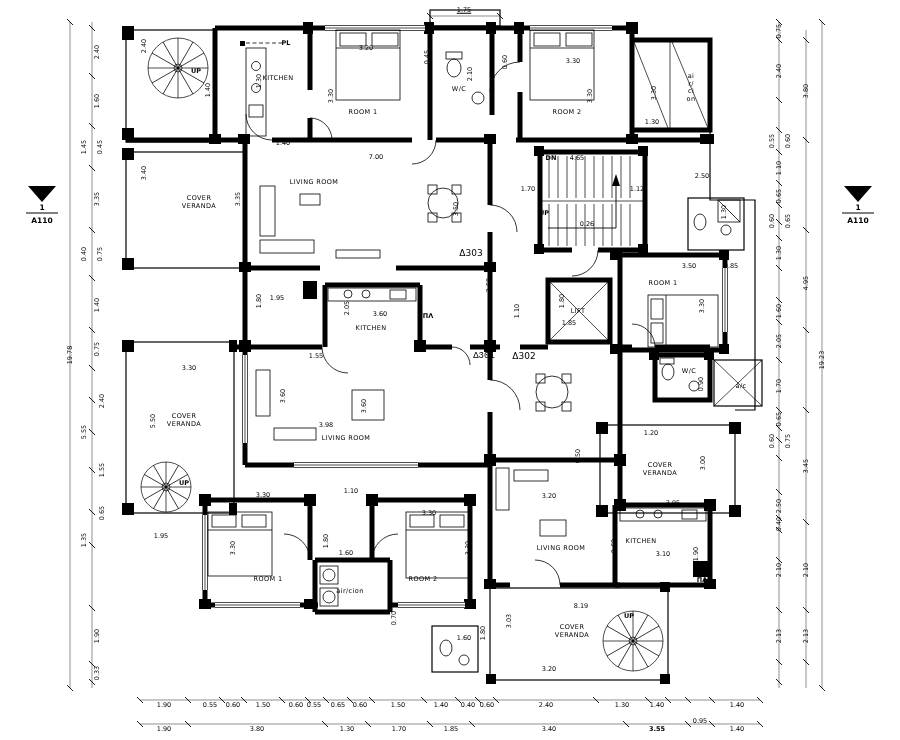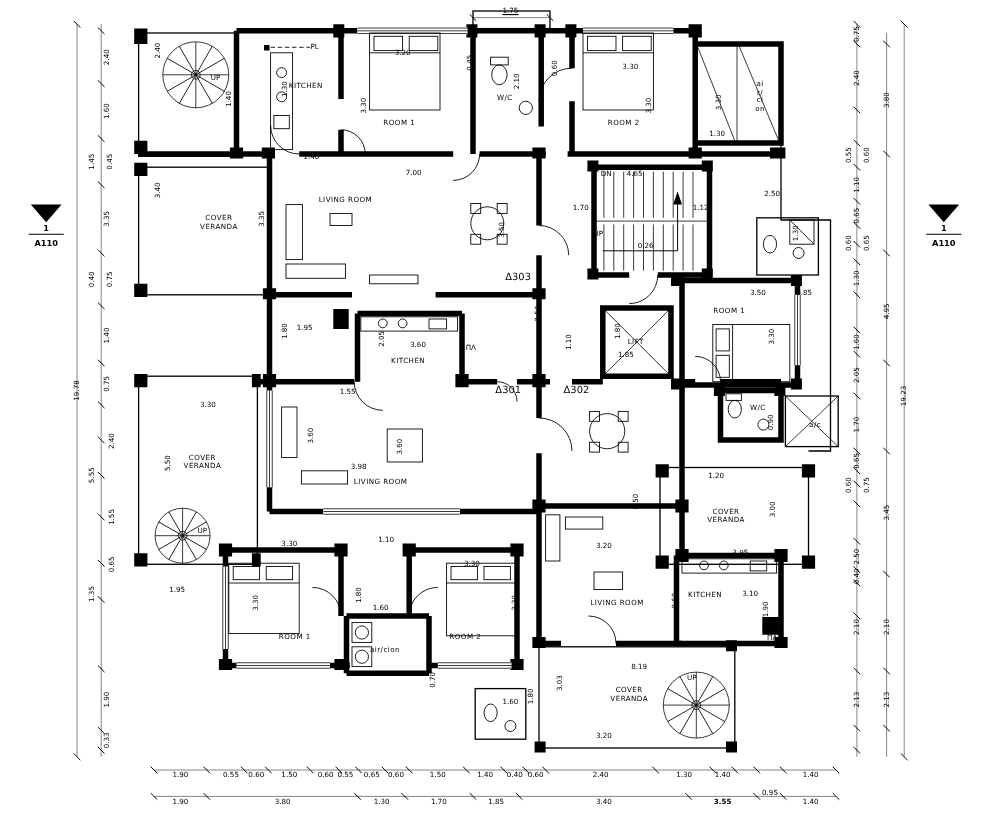--- a/index.html
+++ b/index.html
@@ -6,21 +6,21 @@
   .sheet{position:relative;width:900px;height:740px;background:#fff;overflow:hidden;
          font-family:"DejaVu Sans",sans-serif;color:#000}
   .sheet svg{position:absolute;left:0;top:0}
   #labels{position:absolute;left:0;top:0;width:900px;height:740px}
   .lbl{position:absolute;transform:translate(-50%,-50%);font-size:6.5px;line-height:1;
        white-space:nowrap;color:#000}
   .dim-label{font-size:6.5px}
   .room-label{font-size:6.5px;letter-spacing:.4px;text-align:center}
   .room-label.wrap{white-space:normal;width:50px;line-height:1.25}
   .room-label.vstack{white-space:normal;width:9px;word-break:break-all;line-height:7.5px;text-align:center}
-  .stair-label{font-size:6.5px;font-weight:normal}
+  .stair-label{font-size:6.5px;font-weight:bold}
   .apartment-label{font-size:9px}
   .marker-label{font-size:7.5px;font-weight:bold}
 </style>
 </head>
 <body>
 
 <div class="sheet">
 
 <svg width="900" height="740" viewBox="0 0 900 740">
 
@@ -353,21 +353,21 @@
       <span class="lbl dim-label" style="left: 263px; top: 495px;">3.30</span>
       <span class="lbl dim-label" style="left: 351px; top: 491px;">1.10</span>
       <span class="lbl dim-label" style="left: 233px; top: 548px; transform: translate(-50%, -50%) rotate(-90deg);">3.30</span>
       <span class="lbl dim-label" style="left: 326px; top: 541px; transform: translate(-50%, -50%) rotate(-90deg);">1.80</span>
       <span class="lbl dim-label" style="left: 346px; top: 553px;">1.60</span>
       <span class="lbl dim-label" style="left: 429px; top: 513px;">3.30</span>
       <span class="lbl dim-label" style="left: 468px; top: 548px; transform: translate(-50%, -50%) rotate(-90deg);">3.30</span>
       <span class="lbl dim-label" style="left: 394px; top: 618px; transform: translate(-50%, -50%) rotate(-90deg);">0.70</span>
       <span class="lbl dim-label" style="left: 549px; top: 496px;">3.20</span>
       <span class="lbl dim-label" style="left: 614px; top: 546px; transform: translate(-50%, -50%) rotate(-90deg);">0.60</span>
-      <span class="lbl dim-label" style="left: 663px; top: 540px; margin-left: 19px;">3.10</span>
+      <span class="lbl dim-label" style="left: 663px; top: 554px;">3.10</span>
       <span class="lbl dim-label" style="left: 696px; top: 554px; transform: translate(-50%, -50%) rotate(-90deg);">1.90</span>
       <span class="lbl dim-label" style="left: 464px; top: 638px;">1.60</span>
       <span class="lbl dim-label" style="left: 483px; top: 633px; transform: translate(-50%, -50%) rotate(-90deg);">1.80</span>
       <span class="lbl dim-label" style="left: 509px; top: 621px; transform: translate(-50%, -50%) rotate(-90deg);">3.03</span>
       <span class="lbl dim-label" style="left: 581px; top: 606px;">8.19</span>
       <span class="lbl dim-label" style="left: 549px; top: 669px;">3.20</span>
       <span class="lbl dim-label" style="left: 97px; top: 52px; transform: translate(-50%, -50%) rotate(-90deg);">2.40</span>
       <span class="lbl dim-label" style="left: 97px; top: 101px; transform: translate(-50%, -50%) rotate(-90deg);">1.60</span>
       <span class="lbl dim-label" style="left: 84px; top: 147px; transform: translate(-50%, -50%) rotate(-90deg);">1.45</span>
       <span class="lbl dim-label" style="left: 100px; top: 147px; transform: translate(-50%, -50%) rotate(-90deg);">0.45</span>
@@ -436,21 +436,21 @@
       <span class="lbl dim-label" style="left: 737px; top: 729px;">1.40</span>
       <span class="lbl stair-label" style="left: 196px; top: 71px;">UP</span>
       <span class="lbl stair-label" style="left: 286px; top: 43px;">PL</span>
       <span class="lbl stair-label" style="left: 551px; top: 158px;">DN</span>
       <span class="lbl stair-label" style="left: 544px; top: 213px;">UP</span>
       <span class="lbl stair-label" style="left: 428px; top: 316px;">ΠΛ</span>
       <span class="lbl stair-label" style="left: 184px; top: 483px;">UP</span>
       <span class="lbl stair-label" style="left: 629px; top: 616px;">UP</span>
       <span class="lbl stair-label" style="left: 702px; top: 580px;">ΠΛ</span>
       <span class="lbl apartment-label" style="left: 471px; top: 253px;">Δ303</span>
-      <span class="lbl apartment-label" style="left: 462px; top: 356px;">Δ301</span>
+      <span class="lbl apartment-label" style="left: 484px; top: 356px; font-family: Liberation Mono, monospace;">Δ301</span>
       <span class="lbl apartment-label" style="left: 524px; top: 356px;">Δ302</span>
       <span class="lbl marker-label marker-label" style="left: 42px; top: 208px;">1</span>
       <span class="lbl marker-label marker-label" style="left: 42px; top: 221px;">A110</span>
       <span class="lbl marker-label marker-label" style="left: 858px; top: 208px;">1</span>
       <span class="lbl marker-label marker-label" style="left: 858px; top: 221px;">A110</span>
     </div>
 
 </div>
 
 </body></html>

